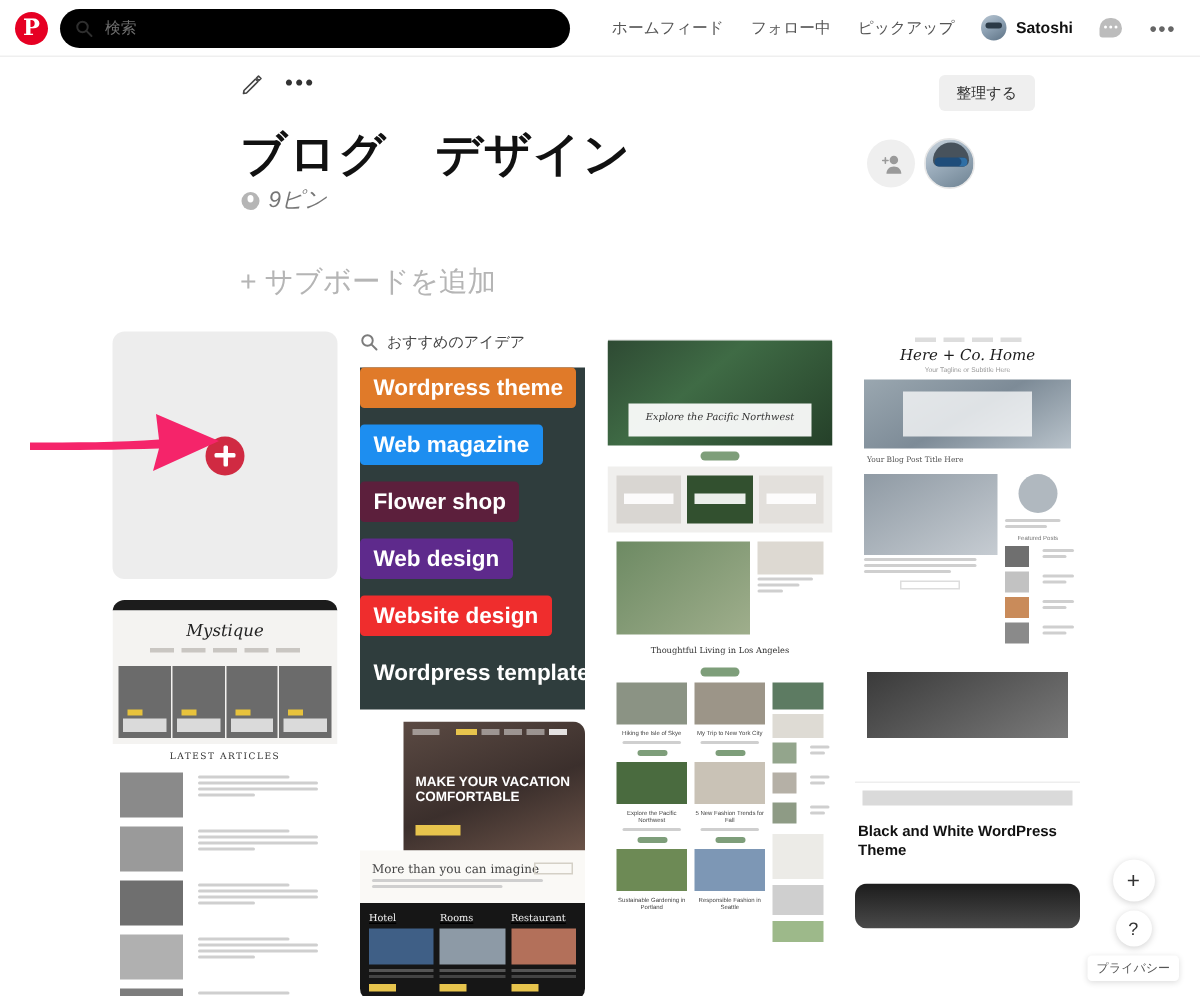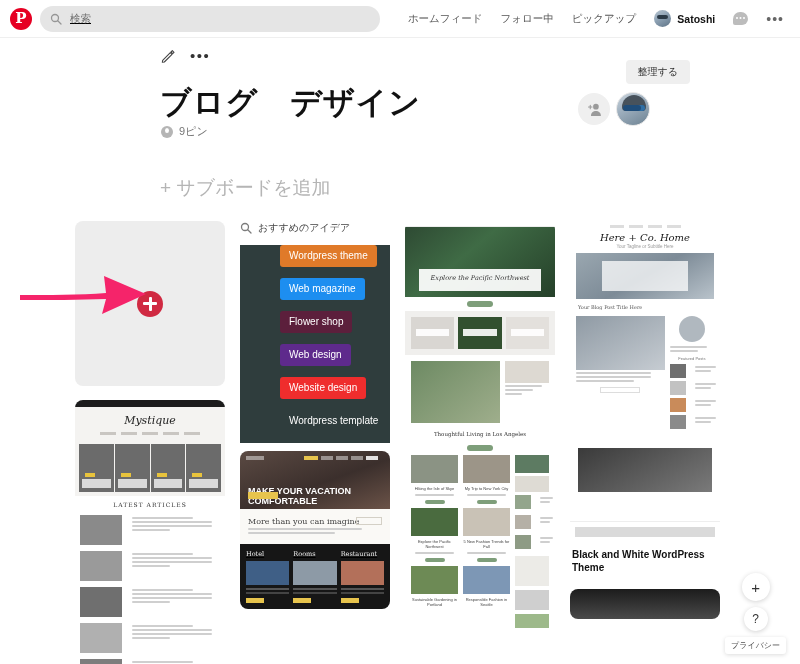--- a/index.html
+++ b/index.html
@@ -17,21 +17,21 @@
     background:#fff; border-bottom:1px solid #efefef;
     display:flex; align-items:center; padding:0 10px; z-index:40;
   }
   .logo {
     width:22px; height:22px; border-radius:50%; background:#e60023;
     display:flex; align-items:center; justify-content:center; flex:0 0 auto;
     margin-right:8px; cursor:pointer;
   }
   .logo span { color:#fff; font-size:15px; font-weight:bold; font-family:"DejaVu Serif", serif; line-height:1; }
   .searchbar {
-    flex:0 0 auto; width:340px; height:26px; background:#e5e5e5; border-radius:14px;
+    flex:0 0 auto; width:340px; height:26px; background:#000000; border-radius:14px;
     display:flex; align-items:center; padding:0 10px; cursor:text;text-decoration:underline;
   }
   .search-ico { width:12px; height:12px; flex:0 0 auto; margin-right:8px; opacity:.55; }
   .search-ph { font-size:10.5px; color:#6e6e6e; }
   .nav { margin-left:auto; display:flex; align-items:center; gap:18px; padding-right:6px; }
   .nav-link { font-size:10.5px; color:#555; cursor:pointer; white-space:nowrap; }
   .user { display:flex; align-items:center; gap:6px; cursor:pointer; }
   .avatar-sm {
     width:17px; height:17px; border-radius:50%;
     background:linear-gradient(150deg,#b9c6d2 0%, #8ea2b4 45%, #5d7285 100%);
@@ -44,32 +44,32 @@
   .user-name { font-size:10.5px; color:#111; font-weight:bold; }
   .chat-ico { width:15px; height:13px; background:#bcbcbc; border-radius:7px 7px 6px 2px; position:relative; cursor:pointer; }
   .chat-ico::before{content:"";position:absolute;left:3px;top:5px;width:2px;height:2px;border-radius:50%;background:#fff;box-shadow:3.5px 0 0 #fff, 7px 0 0 #fff;}
   .dots-ico { color:#666; font-size:14px; letter-spacing:1px; cursor:pointer; line-height:8px; }
 
   
   .board-tools { position:absolute; left:160px; top:48px; display:flex; align-items:center; gap:14px; }
   .pencil-ico { width:16px; height:16px; cursor:pointer; }
   .tool-dots { color:#333; font-size:15px; letter-spacing:1.5px; cursor:pointer; line-height:6px; }
   .organize-btn {
-    position:absolute; right:110px; top:60px;
+    position:absolute; right:110px; top:50px;
     background:#efefef; border-radius:4px; padding:5px 12px;
     font-size:10px; color:#333; cursor:pointer; white-space:nowrap;margin-left:44px;
   }
   .board-title {
     position:absolute; left:160px; top:82px;
     font-size:31px; font-weight:bold; color:#111; letter-spacing:1px; white-space:nowrap;
   }
   .pins-row { position:absolute; left:161px; top:124px; display:flex; align-items:center; gap:6px; }
   .pins-ico { width:12px; height:12px; border-radius:50%; background:#b5b5b5; position:relative; }
   .pins-ico::after{content:"";position:absolute;left:4px;top:2px;width:4px;height:5px;border-radius:50% 50% 50% 50%;background:#fff;}
-  .pins-count { font-size:11px; color:#767676; }
+  .pins-count { font-size:15px; color:#767676;font-style:italic; }
 
   .collab { position:absolute; right:150px; top:92px; display:flex; align-items:center; gap:6px; }
   .add-collab {
     width:32px; height:32px; border-radius:50%; background:#efefef;
     display:flex; align-items:center; justify-content:center; cursor:pointer; position:relative;
   }
   .add-collab svg { width:17px; height:17px; }
   .avatar-lg {
     width:34px; height:34px; border-radius:50%; overflow:hidden; position:relative;
     background:linear-gradient(150deg,#cfd8e0 0%, #9fb0bf 40%, #6d8292 100%);
@@ -112,23 +112,23 @@
     content:""; position:absolute; background:#fff; border-radius:1px;
   }
   .plus-circle::before{ width:14px; height:3px; }
   .plus-circle::after{ width:3px; height:14px; }
 
   
   .ideas-head { display:flex; align-items:center; gap:6px; margin-bottom:10px; }
   .ideas-head .ico { width:12px; height:12px; opacity:.7; }
   .ideas-title { font-size:10px; color:#444; }
   .tag {
-    display:inline-block; color:#fff; font-size:10px; font-weight:normal;
+    display:inline-block; color:#fff; font-size:15px; font-weight:bold;
     padding:6px 9px; border-radius:3px; margin-bottom:11px; cursor:pointer;
-    white-space:nowrap; line-height:1;margin-left:40px;
+    white-space:nowrap; line-height:1;
   }
 
   .pin-caption { font-size:10px; line-height:1.35; color:#111; padding:6px 2px 0 2px; font-weight:600; }
 
   
   .mock { width:150px; background:#fff; display:block; }
   .mrow { display:flex; }
   .txt { background:#cfcfcf; height:2px; border-radius:1px; margin:2px 6px; }
   .txt.s { width:40%; } .txt.m { width:65%; } .txt.l { width:85%; }
 
@@ -140,21 +140,21 @@
   .hero4 { display:flex; gap:1px; padding:4px; background:#f4f3f1; }
   .hero4 > div { flex:1; height:48px; background:#6b6b6b; position:relative; }
   .hero4 > div::after { content:""; position:absolute; left:3px; bottom:4px; right:3px; height:9px; background:rgba(255,255,255,.75); }
   .hero4 > div::before { content:""; position:absolute; left:6px; bottom:15px; width:10px; height:4px; background:#e8c33c; }
   .sect-title { text-align:center; font-size:6px; letter-spacing:1px; color:#333; padding:5px 0 4px; font-family:"DejaVu Serif", serif; }
   .art { display:flex; gap:4px; padding:3px 5px; }
   .art .thumb { width:42px; height:30px; background:#8a8a8a; flex:0 0 auto; }
   .art .body { flex:1; }
 
   
-  .hotel-hero { height:58px; background:linear-gradient(160deg,#5b4a43 0%,#3b2f2c 55%,#6b5348 100%); position:relative; }
+  .hotel-hero { height:86px; background:linear-gradient(160deg,#5b4a43 0%,#3b2f2c 55%,#6b5348 100%); position:relative;margin-left:29px; }
   .hotel-hero .nav { position:absolute; top:5px; left:6px; right:6px; display:flex; align-items:center; gap:3px; }
   .hotel-hero .nav i { display:block; height:4px; background:rgba(255,255,255,.45); width:12px; }
   .hotel-hero .nav .pillY { background:#e7c44d; width:14px; }
   .hotel-hero h3 { position:absolute; left:8px; top:35px; right:8px; color:#fff; font-size:9px; font-weight:bold; line-height:1.15; }
   .hotel-hero .cta { position:absolute; left:8px; bottom:10px; width:30px; height:7px; background:#e7c44d; }
   .hotel-sub { background:#faf9f6; padding:8px; position:relative; }
   .hotel-sub .h { font-size:8px; color:#444; font-family:"DejaVu Serif", serif; }
   .hotel-sub .btn { position:absolute; right:8px; top:8px; width:26px; height:8px; border:1px solid #d4d0c6; }
   .hotel-3 { background:#161616; padding:6px; display:flex; gap:4px;text-decoration:underline; }
   .hotel-3 .c { flex:1; }

